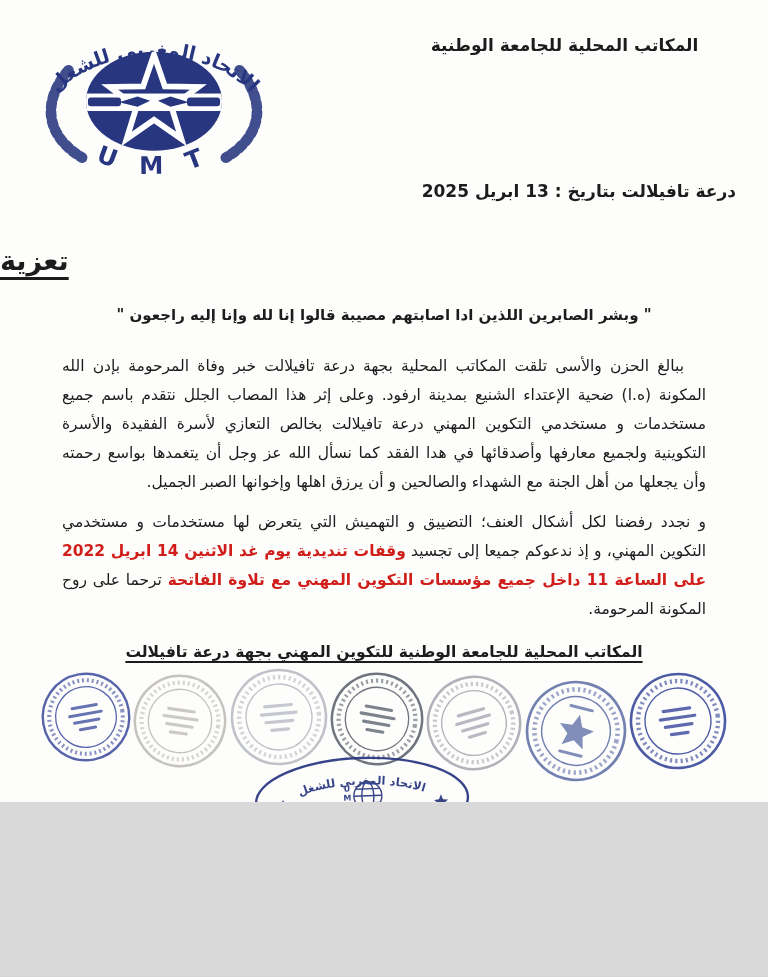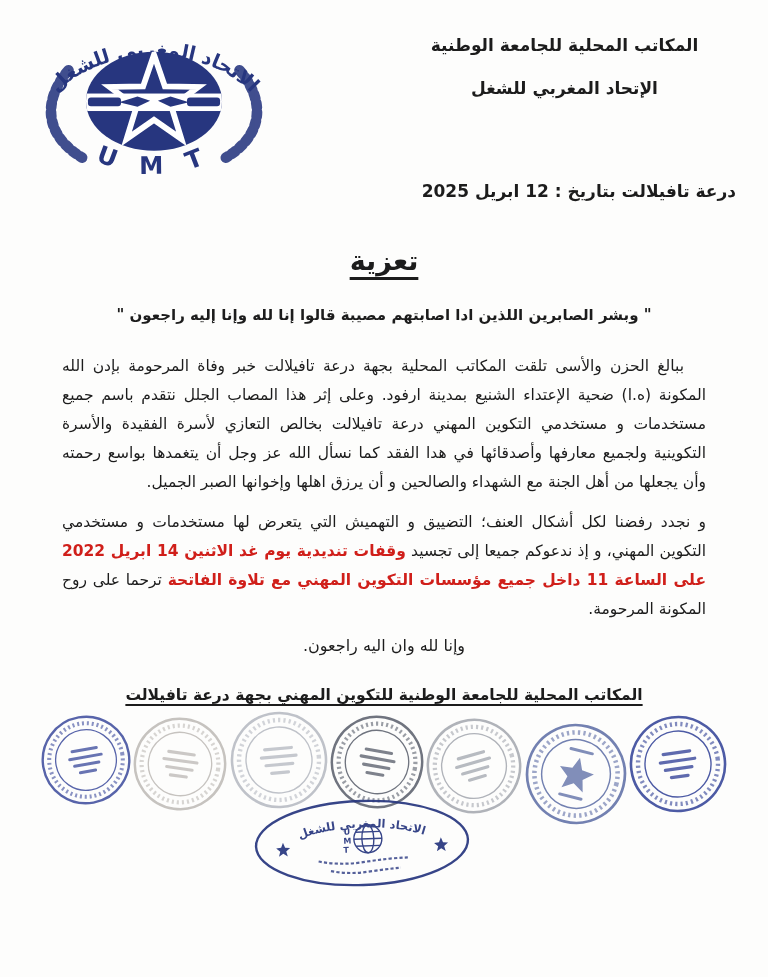--- a/index.html
+++ b/index.html
@@ -1,63 +1,62 @@
 <!DOCTYPE html>
 <html lang="ar" dir="rtl"><head>
 <meta charset="utf-8">
 <style>
   * { box-sizing: border-box; }
   html,body { margin:0; padding:0; background:#d9d9d9; }
   .page {
     position: relative;
-    width: 768px; height: 977px;
+    width: 768px; height: 802px;
     margin: 0 auto;
     background: #fdfdfc;
     font-family: "DejaVu Sans", sans-serif;
     color: #1c1c1c;
     direction: rtl;
     overflow: hidden;
     box-shadow: 0 0 6px rgba(0,0,0,.25);
   }
   
   .header { display:flex; justify-content:space-between; align-items:flex-start; padding:10px 26px 0 18px; }
   .office-block { width:355px; text-align:center; font-weight:bold; font-size:17px; line-height:2.55; padding-top:14px; }
   .logo { width:272px; color:var(--blue,#27367f); flex:0 0 auto; }
   .logo svg { display:block; width:100%; }
   
   .date-line { padding:4px 32px 0 0; font-weight:bold; font-size:17px; }
-  .doc-title { margin-top:44px; text-align:center; font-size:27px; font-weight:bold;
+  .doc-title { margin-top:44px; text-align:left; font-size:27px; font-weight:bold;
                text-decoration:underline; text-decoration-thickness:2.5px; text-underline-offset:7px; }
   .quote { margin-top:30px; text-align:center; font-size:15px; font-weight:bold; letter-spacing:.2px; }
   
   .body-par { margin:0 62px; font-size:15.5px; line-height:1.87; text-align:justify; }
   .par-1 { margin-top:28px; text-indent:22px; }
   .par-2 { margin-top:11px; }
   .red { color:var(--red,#d01f1a); font-weight:bold; }
   .closing { margin-top:12px; text-align:center; font-size:16px; }
-  .signature { margin-top:31px; text-align:center; font-weight:bold; font-size:15.5px;
+  .signature { margin-top:19px; text-align:center; font-weight:bold; font-size:15.5px;
                text-decoration:underline; text-decoration-thickness:1.5px; text-underline-offset:4px; }
   
   .stamps-area { position:relative; height:215px; margin-top:2px; }
   .stamps-row { position:absolute; top:2px; left:0; right:0; display:flex;
                 justify-content:space-between; align-items:center; padding:0 40px; }
   .stamp { flex:0 0 auto; }
   .ellipse-stamp { position:absolute; left:246px; top:86px; width:232px; color:var(--blue,#27367f);
                    opacity:.92; transform:rotate(-2deg); }
 </style>
 </head>
 <body>
 
 <div class="page" style="--blue: #27367f; --red: #d01f1a;">
 
   <div class="header">
 
     <div class="office-block">
       <div>المكاتب المحلية للجامعة الوطنية</div>
-      <div>الإتحاد المغربي للشغل</div>
     </div>
 
     <div class="logo">
       <svg viewBox="0 0 280 172">
         <defs>
           <path id="arcTop" d="M 26,108 A 118,82 0 0 1 254,108" fill="none"></path>
           <path id="arcBottom" d="M 58,138 A 95,62 0 0 0 222,138" fill="none"></path>
           <clipPath id="ovalClip">
               <ellipse cx="140" cy="94" rx="70" ry="51"></ellipse>
             </clipPath>
@@ -87,30 +86,29 @@
           </g>
         </g>
 
         <text font-size="25" font-weight="bold" letter-spacing="9" fill="currentColor">
           <textPath href="#arcBottom" startOffset="50%" text-anchor="middle">U M T</textPath>
         </text>
       </svg>
     </div>
   </div>
 
-  <div class="date-line">درعة تافيلالت بتاريخ : 12 ابريل 2025</div>
+  <div class="date-line">درعة تافيلالت بتاريخ : 13 ابريل 2025</div>
 
   <div class="doc-title">تعزية</div>
   <div class="quote">" وبشر الصابرين اللذين ادا اصابتهم مصيبة قالوا إنا لله وإنا إليه راجعون "</div>
 
   <p class="body-par par-1">ببالغ الحزن والأسى تلقت المكاتب المحلية بجهة درعة تافيلالت خبر وفاة المرحومة بإدن الله المكونة (ه.ا) ضحية الإعتداء الشنيع بمدينة ارفود. وعلى إثر هذا المصاب الجلل نتقدم باسم جميع مستخدمات و مستخدمي التكوين المهني درعة تافيلالت بخالص التعازي لأسرة الفقيدة والأسرة التكوينية ولجميع معارفها وأصدقائها في هدا الفقد كما نسأل الله عز وجل أن يتغمدها بواسع رحمته وأن يجعلها من أهل الجنة مع الشهداء والصالحين و أن يرزق اهلها وإخوانها الصبر الجميل.</p>
 
   <p class="body-par par-2"><span>و نجدد رفضنا لكل أشكال العنف؛ التضييق و التهميش التي يتعرض لها مستخدمات و مستخدمي التكوين المهني، و إذ ندعوكم جميعا إلى تجسيد </span><span class="red">وقفات تنديدية يوم غد الاثنين 14 ابريل 2022 على الساعة 11 داخل جميع مؤسسات التكوين المهني مع تلاوة الفاتحة</span><span> ترحما على روح المكونة المرحومة.</span></p>
 
-  <div class="closing">وإنا لله وان اليه راجعون.</div>
 
   <div class="signature">المكاتب المحلية للجامعة الوطنية للتكوين المهني بجهة درعة تافيلالت</div>
 
   <div class="stamps-area">
     <div class="stamps-row">
         <svg class="stamp" viewBox="0 0 100 100" style="color: rgb(47, 63, 150); opacity: 0.85; width: 100px; height: 100px; transform: translateY(4px) rotate(-8deg);">
     <circle cx="50" cy="50" r="47" fill="none" stroke="currentColor" stroke-width="2.6"></circle>
     <circle cx="50" cy="50" r="33" fill="none" stroke="currentColor" stroke-width="1.4"></circle>
     <circle cx="50" cy="50" r="40" fill="none" stroke="currentColor" stroke-width="4.4" stroke-dasharray="2.2 3.1" opacity="0.7"></circle>
     <g class="stamp-lines" fill="currentColor" opacity="0.9">

